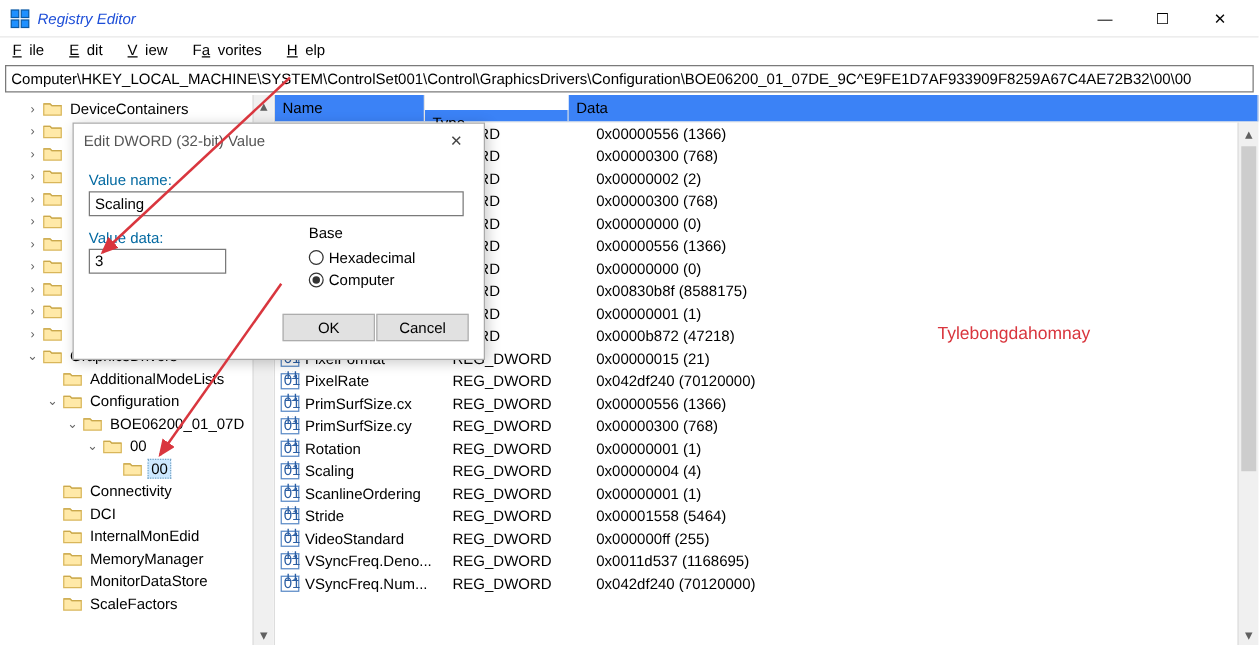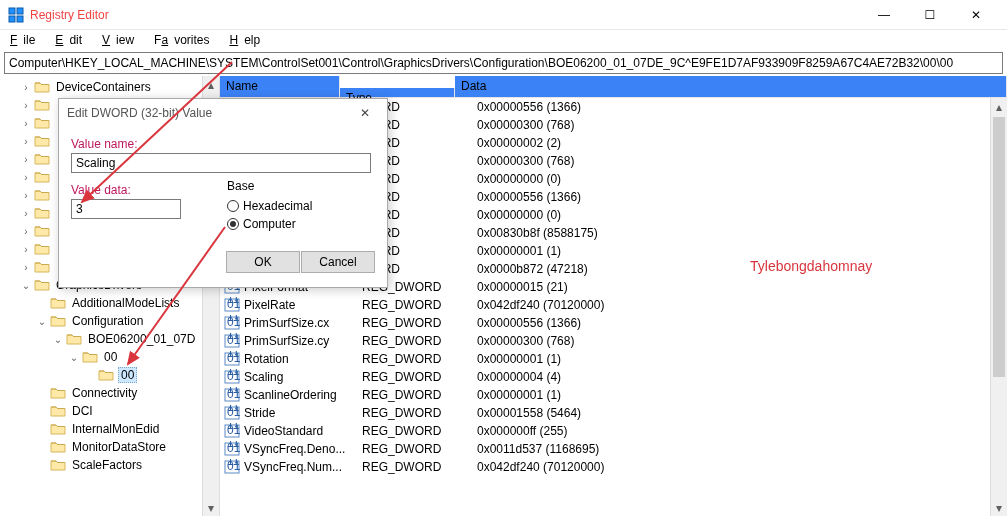--- a/index.html
+++ b/index.html
@@ -1,21 +1,21 @@
 <!DOCTYPE html>
 <html><head>
 <meta charset="utf-8">
 <style>
 * { margin: 0; padding: 0; box-sizing: border-box; font-family: "Segoe UI", Tahoma, sans-serif; font-size: 12px; }
 body { background: #fff; width: 1007px; height: 516px; overflow: hidden; position: relative; }
 
 .titlebar { height: 30px; background: #fff; display: flex; align-items: center; padding: 0 8px; border-bottom: 1px solid #e8e8e8; }
 .titlebar-icon { width: 16px; height: 16px; display: inline-flex; align-items: center; justify-content: center; margin-right: 6px; }
 .titlebar-icon svg { width: 16px; height: 16px; }
-.titlebar-text { flex: 1; color: #ef4444; }
+.titlebar-text { flex: 1; color: #1d4ed8; font-style: italic; }
 .win-controls { display: flex; }
 .win-btn { width: 46px; height: 30px; display: flex; align-items: center; justify-content: center; color: #000; }
 
 .menubar { height: 20px; display: flex; align-items: center; padding: 0 4px; gap: 2px; }
 .menubar span { padding: 2px 6px; cursor: default; }
 .menubar span u { text-decoration: underline; }
 
 .addressbar { height: 22px; border: 1px solid #7a7a7a; margin: 2px 4px; display:flex; align-items:center; padding: 0 4px; background:#fff; }
 .addressbar-text { white-space: nowrap; overflow: hidden; }
 
@@ -46,24 +46,24 @@
 .tlabel { padding:0 2px; }
 
 .scrollbar-v { position:absolute; right:0; top:0; width:17px; height:100%; background:#f0f0f0; border-left:1px solid #ddd; }
 .scroll-arrow { height:17px; display:flex; align-items:center; justify-content:center; color:#606060; }
 .scroll-thumb { margin:1px 2px; background:#cdcdcd; border-radius:0; }
 
 .dialog { position:absolute; left:58px; top:98px; width:330px; background:#fff; border:1px solid #aaa; box-shadow:2px 2px 10px rgba(0,0,0,0.2); }
 .dialog-title { height:28px; display:flex; align-items:center; padding:0 8px; color:#555; }
 .dialog-close { width:28px; height:28px; display:flex; align-items:center; justify-content:center; color:#444; }
 .dialog-body { padding: 6px 12px 14px 12px; }
-.dlabel { margin: 4px 0 2px 0; color:#be185d; }
+.dlabel { margin: 4px 0 2px 0; color:#0369a1; }
 .dinput { width: 300px; height:20px; border:1px solid #7a7a7a; padding:1px 4px; background:#fff; }
 .dinput.ro { background:#fff; color:#000; }
-.d-row { display:flex; gap:36px; margin-top:6px; }
+.d-row { display:flex; gap:56px; margin-top:6px; }
 .d-col { display:flex; flex-direction:column; }
 .d-col.left { width:120px; }
 .d-fieldset-label { margin-bottom:4px; }
 .radio-row { display:flex; align-items:center; gap:4px; margin:2px 0; }
 .radio { width:12px; height:12px; border:1px solid #333; border-radius:50%; display:inline-flex; align-items:center; justify-content:center; }
 .radio.checked::after { content:""; width:6px; height:6px; background:#333; border-radius:50%; }
 .dbuttons { display:flex; justify-content:flex-end; gap:1px; margin-top:18px; }
 .dbtn { width:74px; height:22px; border:1px solid #adadad; background:#e1e1e1; display:flex; align-items:center; justify-content:center; cursor:default; }
 .dinput.small { width:110px; }
 
@@ -312,20 +312,30 @@
           <span class="tlabel">InternalMonEdid</span>
         </div>
         <div class="tree-row" style="padding-left: 36px;">
           <span class="expander none">›</span>
           <span class="folder-icon">
             <svg viewBox="0 0 16 14">
               <path d="M1 3 h5 l1.5 1.5 H15 V12 H1 Z" fill="#ffe9a8" stroke="#d9b65a"></path>
               <path d="M1 3 h5 l1.5 1.5 H15" fill="none" stroke="#caa94e"></path>
             </svg>
           </span>
+          <span class="tlabel">MemoryManager</span>
+        </div>
+        <div class="tree-row" style="padding-left: 36px;">
+          <span class="expander none">›</span>
+          <span class="folder-icon">
+            <svg viewBox="0 0 16 14">
+              <path d="M1 3 h5 l1.5 1.5 H15 V12 H1 Z" fill="#ffe9a8" stroke="#d9b65a"></path>
+              <path d="M1 3 h5 l1.5 1.5 H15" fill="none" stroke="#caa94e"></path>
+            </svg>
+          </span>
           <span class="tlabel">MonitorDataStore</span>
         </div>
         <div class="tree-row" style="padding-left: 36px;">
           <span class="expander none">›</span>
           <span class="folder-icon">
             <svg viewBox="0 0 16 14">
               <path d="M1 3 h5 l1.5 1.5 H15 V12 H1 Z" fill="#ffe9a8" stroke="#d9b65a"></path>
               <path d="M1 3 h5 l1.5 1.5 H15" fill="none" stroke="#caa94e"></path>
             </svg>
           </span>

